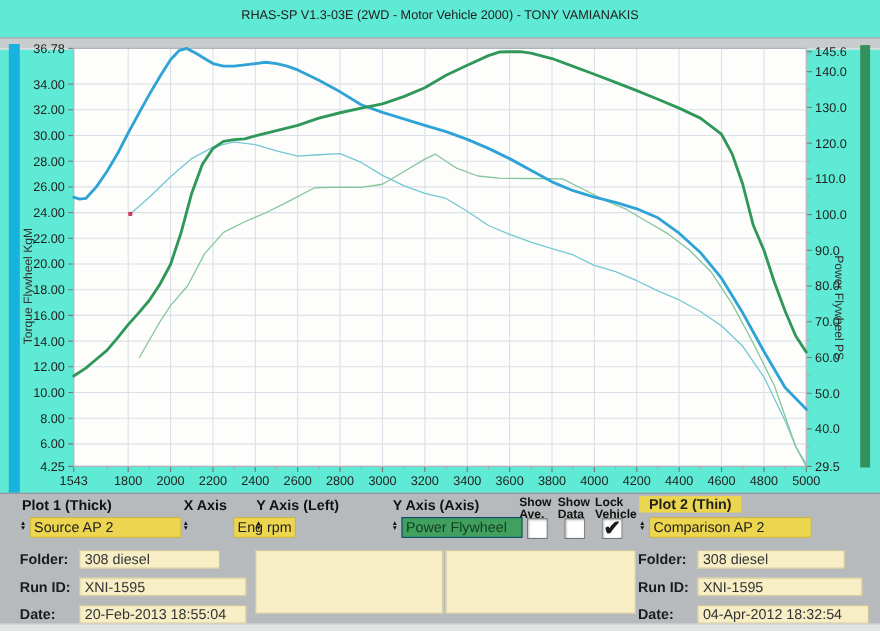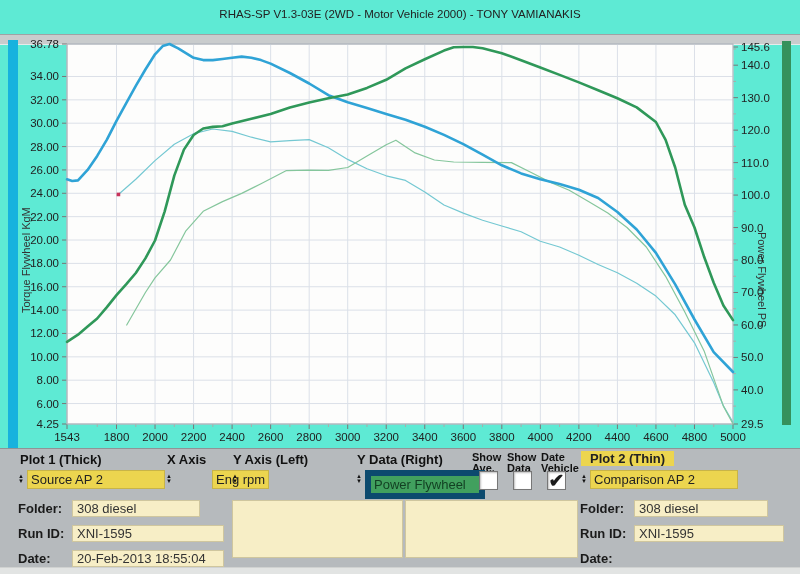--- a/index.html
+++ b/index.html
@@ -23,21 +23,21 @@
   
   #chart-svg{left:0;top:0;width:800px;height:448px;}
   
   #panel{left:0;top:448px;width:800px;height:119px;background:#b6babd;border-top:1px solid #8f9396;}
   #below-panel{left:0;top:567px;width:800px;height:7px;background:#e2e4e3;border-top:1px solid #d0d2d1;}
   .hdr{font-size:13px;font-weight:bold;color:#111;white-space:nowrap;}
   .hdr2{font-size:11px;font-weight:bold;color:#111;line-height:11px;white-space:nowrap;}
   .ybox{height:17px;font-size:13px;line-height:17px;padding:0 3px;overflow:hidden;white-space:nowrap;}
   .yellow{background:#ecd54f;border:1px solid #c8b448;color:#222;}
   .blue{background:#2ea7d8;border:1px solid #2387b2;color:#0e4f73;}
-  .green{background:#41a05e;border:6px solid #0c4a6e;color:#123f22;}
+  .green{background:#41a05e;border:1px solid #0c4a6e;color:#123f22;}
   .spinner{width:10px;height:17px;display:flex;flex-direction:column;align-items:center;justify-content:center;
            font-size:6px;line-height:5px;color:#111;cursor:pointer;}
   .checkbox{width:17px;height:17px;background:#fff;border:1px solid #777;box-shadow:inset 1px 1px 2px rgba(0,0,0,.25);}
   .checkmark{font-size:19px;font-weight:bold;color:#1b1b1b;line-height:17px;}
   .flabel{font-size:13px;font-weight:bold;color:#1a1a1a;white-space:nowrap;}
   .cream{background:#f7eec6;border:1px solid #cfc69e;font-size:13px;color:#333;
          line-height:15px;padding:0 4px;white-space:nowrap;overflow:hidden;}
 </style>
 </head>
 <body>
@@ -221,32 +221,32 @@
       <polyline points="67.0,179.3 72.2,181.0 78.0,180.4 87.6,169.9 97.2,155.9 106.9,139.6 116.5,120.9 126.1,103.3 135.8,85.8 145.4,69.5 155.0,54.3 162.7,46.1 169.5,44.0 178.2,48.4 185.9,53.1 193.6,57.8 203.2,60.1 212.8,60.1 222.5,59.0 232.1,57.8 241.7,56.6 251.4,57.8 261.0,60.1 270.6,63.6 289.9,73.0 309.2,83.5 328.4,95.2 347.7,102.2 367.0,108.0 386.2,113.9 405.5,119.7 424.8,126.7 444.0,134.9 463.3,144.2 482.6,154.7 501.8,165.3 521.1,173.4 540.3,179.3 559.6,183.9 578.9,189.8 598.1,198.0 617.4,212.0 636.7,229.5 655.9,252.9 675.2,284.4 694.5,319.5 713.7,352.2 733.0,372.0" fill="none" stroke="#2fa3d6" stroke-width="2.6" stroke-linejoin="round" stroke-linecap="round"></polyline>
       <polyline points="67.0,341.8 78.0,334.7 87.6,326.6 97.2,318.5 106.9,307.1 116.5,295.1 126.1,284.4 135.8,273.0 145.4,258.4 155.0,240.5 164.7,211.3 174.3,175.6 183.9,149.6 193.6,135.0 203.2,128.5 212.8,126.9 222.5,126.2 232.1,123.6 251.4,118.8 270.6,113.9 289.9,107.4 309.2,102.5 328.4,98.3 347.7,94.4 367.0,87.9 386.2,79.8 405.5,68.4 424.8,59.3 444.0,50.6 453.7,47.3 463.3,47.0 472.9,47.0 482.6,48.3 501.8,53.2 521.1,60.3 540.3,67.5 559.6,74.9 578.9,82.4 598.1,90.2 617.4,98.3 636.7,107.4 655.9,122.0 665.6,139.9 675.2,167.5 684.8,204.8 694.5,227.5 704.1,256.8 713.7,282.7 723.4,305.5 733.0,320.1" fill="none" stroke="#2f9859" stroke-width="2.6" stroke-linejoin="round" stroke-linecap="round"></polyline>
       <rect x="116.63824124963843" y="192.6580387334768" width="3.6" height="3.6" fill="#c8335a"></rect>
     </svg>
 
   <div class="abs" id="panel">
 
     <div class="abs hdr" style="left:20px;top:3px;">Plot 1 (Thick)</div>
     <div class="abs hdr" style="left:167px;top:3px;">X Axis</div>
     <div class="abs hdr" style="left:233px;top:3px;">Y Axis (Left)</div>
-    <div class="abs hdr" style="left:357px;top:3px;">Y Data (Right)</div>
+    <div class="abs hdr" style="left:357px;top:3px;">Y Axis (Axis)</div>
 
     <div class="abs hdr2" style="left:472px;top:3px;">
       <div>Show</div>
       <div>Ave.</div>
     </div>
     <div class="abs hdr2" style="left:507px;top:3px;">
       <div>Show</div>
       <div>Data</div>
     </div>
     <div class="abs hdr2" style="left:541px;top:3px;">
-      <div>Date</div>
+      <div>Lock</div>
       <div>Vehicle</div>
     </div>
 
     <div class="abs hdr yellow" style="left:581px;top:2px;padding:0 9px;border:none;">Plot 2 (Thin)</div>
 
     <div class="abs spinner" style="left:16px;top:21px;">
         <span>▲</span>
         <span>▼</span>
       </div>
     <div class="abs ybox yellow" style="left:27px;top:21px;width:130px;">Source AP 2</div>
@@ -286,16 +286,17 @@
     <div class="abs cream" style="left:72px;top:101px;width:142px;height:15px;">20-Feb-2013  18:55:04</div>
 
     <div class="abs cream" style="left:232px;top:51px;width:161px;height:56px;"></div>
     <div class="abs cream" style="left:405px;top:51px;width:163px;height:56px;"></div>
 
     <div class="abs flabel" style="left:580px;top:52px;">Folder:</div>
     <div class="abs cream" style="left:634px;top:51px;width:124px;height:15px;">308 diesel</div>
     <div class="abs flabel" style="left:580px;top:77px;">Run ID:</div>
     <div class="abs cream" style="left:634px;top:76px;width:140px;height:15px;">XNI-1595</div>
     <div class="abs flabel" style="left:580px;top:102px;">Date:</div>
+    <div class="abs cream" style="left:634px;top:101px;width:146px;height:15px;">04-Apr-2012  18:32:54</div>
   </div>
 
   <div class="abs" id="below-panel"></div>
 </div>
 
 </body></html>

